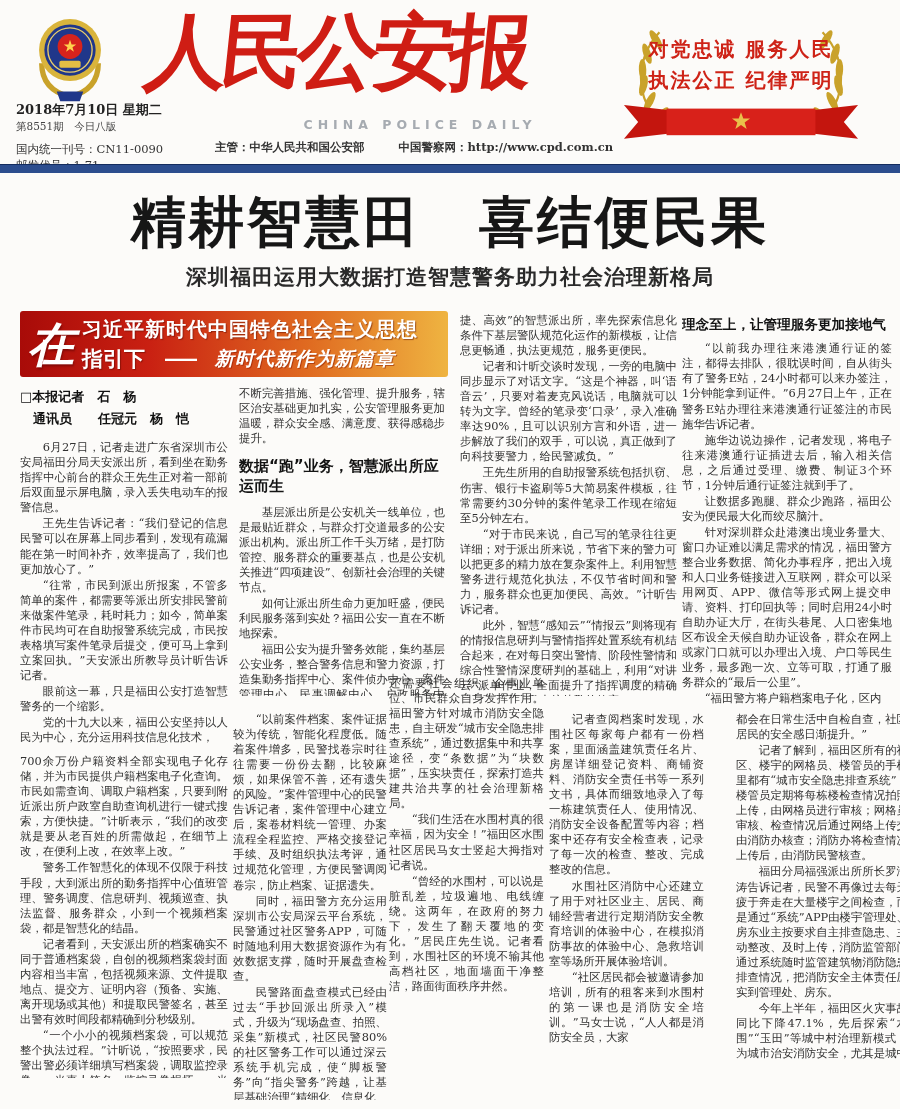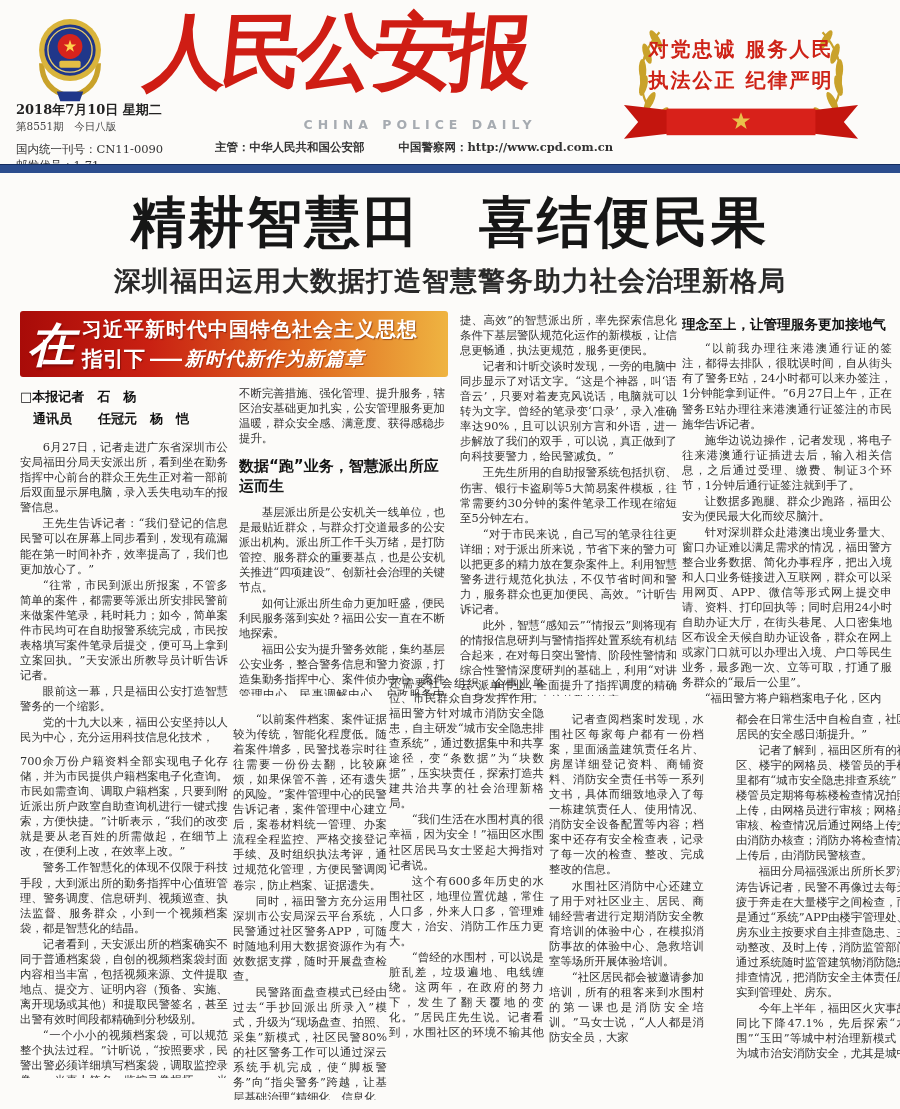--- a/index.html
+++ b/index.html
@@ -24,33 +24,33 @@
   .motto{left:608px;top:16px;width:266px;height:132px;}
   .motto-text{position:absolute;left:0;top:18px;width:100%;text-align:center;
               font-family:"DejaVu Sans","Liberation Sans",sans-serif;
               color:#ce2317;font-weight:bold;font-size:20px;letter-spacing:2px;line-height:1.55;white-space:nowrap;}
   .bluebar{left:0;top:164px;width:900px;height:8px;background:#2c4d8e;border-top:1px solid #142c5e;}
 
   
   .title{left:0;top:186px;width:900px;text-align:center;font-weight:bold;color:#161616;
          font-size:55px;letter-spacing:3px;font-family:"DejaVu Serif","Liberation Serif",serif;}
   .subtitle{left:0;top:263px;width:900px;text-align:center;font-weight:bold;color:#2a2a2a;
-            font-size:27px;letter-spacing:1px;font-family:"DejaVu Sans","Liberation Sans",sans-serif;}
+            font-size:21px;letter-spacing:1px;font-family:"DejaVu Sans","Liberation Sans",sans-serif;}
 
   
   .banner{left:20px;top:311px;width:428px;height:66px;border-radius:3px;
           background:linear-gradient(90deg,#a80b08 0%,#c92012 30%,#e06c21 68%,#efb441 100%);
           display:flex;align-items:center;overflow:hidden;}
   .banner-big{width:62px;text-align:center;color:#fff;font-size:47px;font-weight:bold;
               font-style:italic;line-height:1;text-shadow:1px 2px 2px rgba(80,0,0,.45);}
   .banner-body{flex:1;padding-right:6px;color:#fff;
                font-family:"DejaVu Sans","Liberation Sans",sans-serif;}
   .banner-l1{font-size:20px;font-weight:bold;letter-spacing:1px;white-space:nowrap;
              text-shadow:1px 1px 1px rgba(90,10,0,.5);}
-  .banner-l2{display:flex;align-items:center;gap:4px;margin-top:2px;}
+  .banner-l2{display:flex;align-items:center;gap:19px;margin-top:2px;}
   .banner-l2 .pref{font-size:21px;font-weight:bold;text-shadow:1px 1px 1px rgba(90,10,0,.5);}
   .banner-l2 .dash{font-size:18px;font-weight:bold;letter-spacing:-2px;}
   .banner-l2 .script{font-size:19px;font-weight:bold;font-style:italic;letter-spacing:1px;
                      font-family:"DejaVu Serif","Liberation Serif",serif;white-space:nowrap;
                      text-shadow:1px 1px 0 rgba(140,30,0,.55);}
 
   
   .col{position:absolute;overflow:hidden;font-size:11.4px;line-height:1.32;
        text-align:justify;color:#303030;}
   .col p{margin:0 0 1px 0;text-indent:2em;}
@@ -194,21 +194,20 @@
     </div>
 
   <div class="col b2">
       <p>“以前案件档案、案件证据较为传统，智能化程度低。随着案件增多，民警找卷宗时往往需要一份份去翻，比较麻烦，如果保管不善，还有遗失的风险。”案件管理中心的民警告诉记者，案件管理中心建立后，案卷材料统一管理、办案流程全程监控、严格交接登记手续、及时组织执法考评，通过规范化管理，方便民警调阅卷宗，防止档案、证据遗失。</p>
       <p>同时，福田警方充分运用深圳市公安局深云平台系统，民警通过社区警务APP，可随时随地利用大数据资源作为有效数据支撑，随时开展盘查检查。</p>
       <p>民警路面盘查模式已经由过去“手抄回派出所录入”模式，升级为“现场盘查、拍照、采集”新模式，社区民警80%的社区警务工作可以通过深云系统手机完成，使“脚板警务”向“指尖警务”跨越，让基层基础治理“精细化、信息化、规范化”变为现实。</p>
     </div>
   <div class="col b3">
       <p class="no-ind">还需要社会组织、企事业单位、市民群众自身发挥作用。福田警方针对城市消防安全隐患，自主研发“城市安全隐患排查系统”，通过数据集中和共享途径，变“条数据”为“块数据”，压实块责任，探索打造共建共治共享的社会治理新格局。</p>
       <p>“我们生活在水围村真的很幸福，因为安全！”福田区水围社区居民马女士竖起大拇指对记者说。</p>
-      <p>这个有600多年历史的水围社区，地理位置优越，常住人口多，外来人口多，管理难度大，治安、消防工作压力更大。</p>
       <p>“曾经的水围村，可以说是脏乱差，垃圾遍地、电线缠绕。这两年，在政府的努力下，发生了翻天覆地的变化。”居民庄先生说。记者看到，水围社区的环境不输其他高档社区，地面墙面干净整洁，路面街面秩序井然。</p>
     </div>
   <div class="col b4">
       <p>记者查阅档案时发现，水围社区每家每户都有一份档案，里面涵盖建筑责任名片、房屋详细登记资料、商铺资料、消防安全责任书等一系列文书，具体而细致地录入了每一栋建筑责任人、使用情况、消防安全设备配置等内容；档案中还存有安全检查表，记录了每一次的检查、整改、完成整改的信息。</p>
       <p>水围社区消防中心还建立了用于对社区业主、居民、商铺经营者进行定期消防安全教育培训的体验中心，在模拟消防事故的体验中心、急救培训室等场所开展体验培训。</p>
       <p>“社区居民都会被邀请参加培训，所有的租客来到水围村的第一课也是消防安全培训。”马女士说，“人人都是消防安全员，大家</p>
     </div>
   <div class="col b5">
       <p class="no-ind">都会在日常生活中自检自查，社区居民的安全感日渐提升。”</p>
       <p>记者了解到，福田区所有的社区、楼宇的网格员、楼管员的手机里都有“城市安全隐患排查系统”，楼管员定期将每栋楼检查情况拍照上传，由网格员进行审核；网格员审核、检查情况后通过网络上传交由消防办核查；消防办将检查情况上传后，由消防民警核查。</p>

